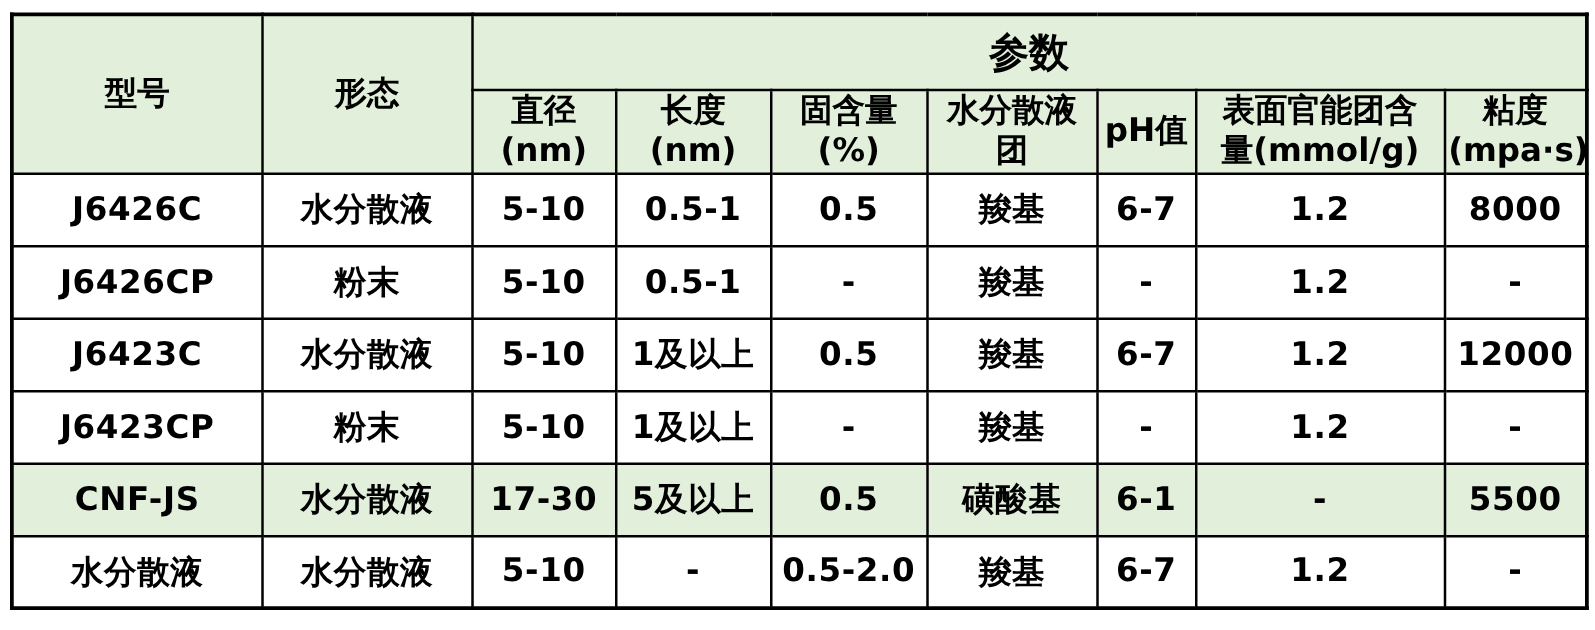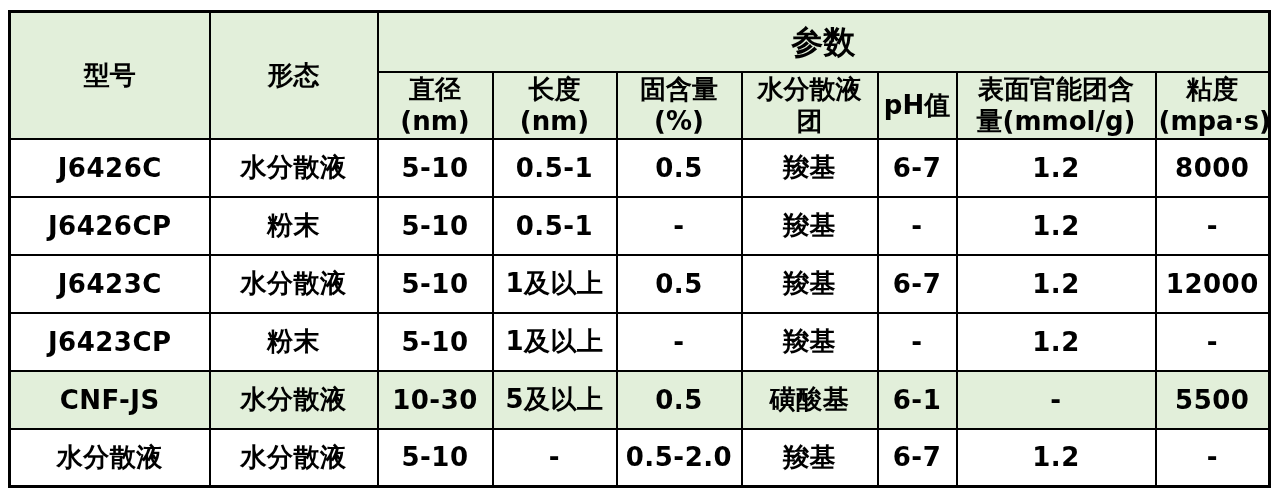--- a/index.html
+++ b/index.html
@@ -124,21 +124,21 @@
         <td>1及以上</td>
         <td>-</td>
         <td>羧基</td>
         <td>-</td>
         <td>1.2</td>
         <td>-</td>
       </tr>
       <tr class="highlighted">
         <td>CNF-JS</td>
         <td>水分散液</td>
-        <td>10-30</td>
+        <td>17-30</td>
         <td>5及以上</td>
         <td>0.5</td>
         <td>磺酸基</td>
         <td>6-1</td>
         <td>-</td>
         <td>5500</td>
       </tr>
       <tr>
         <td>水分散液</td>
         <td>水分散液</td>

